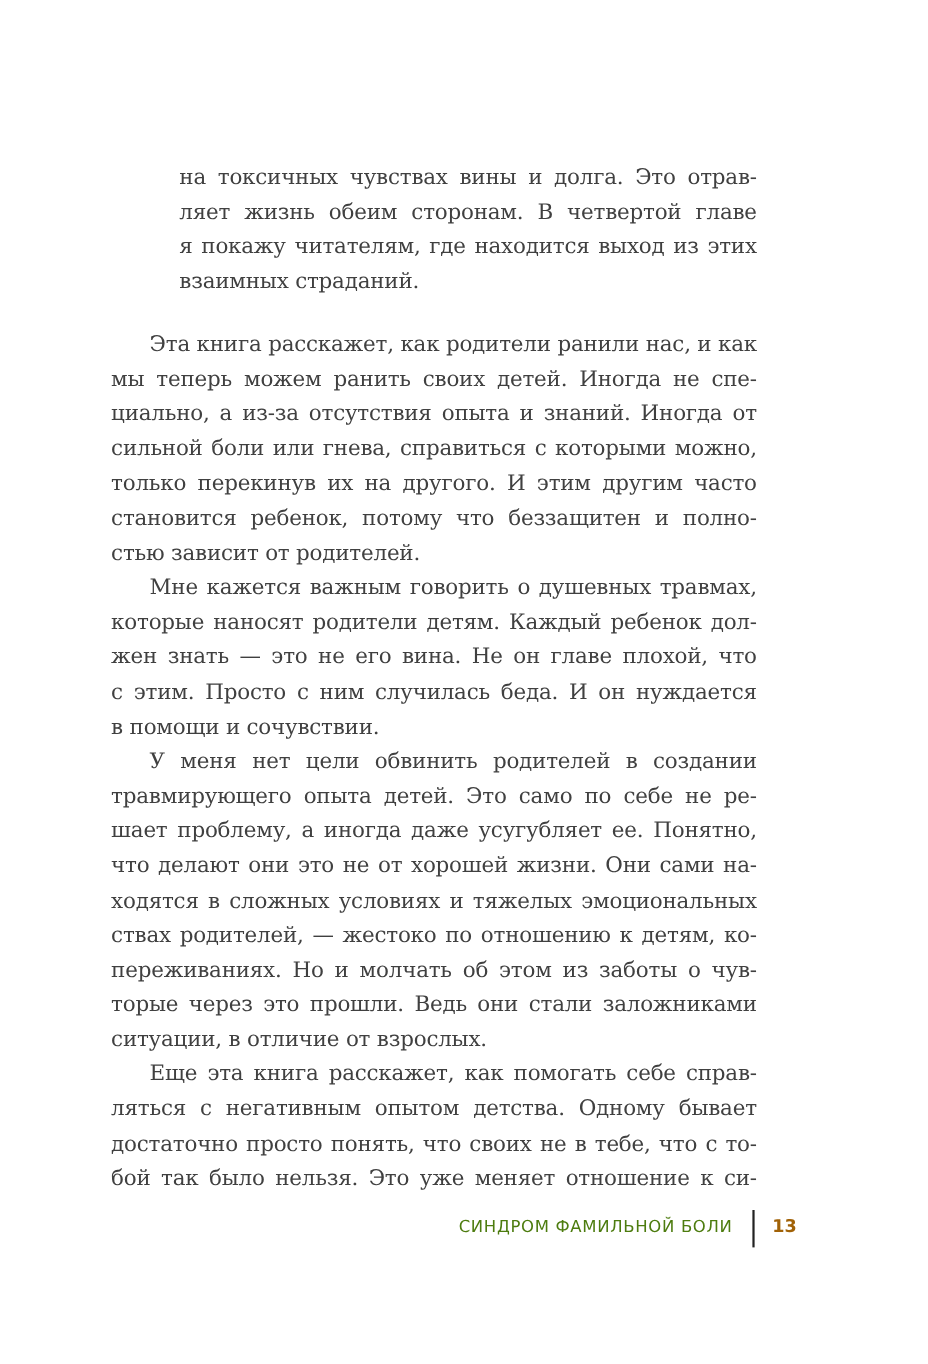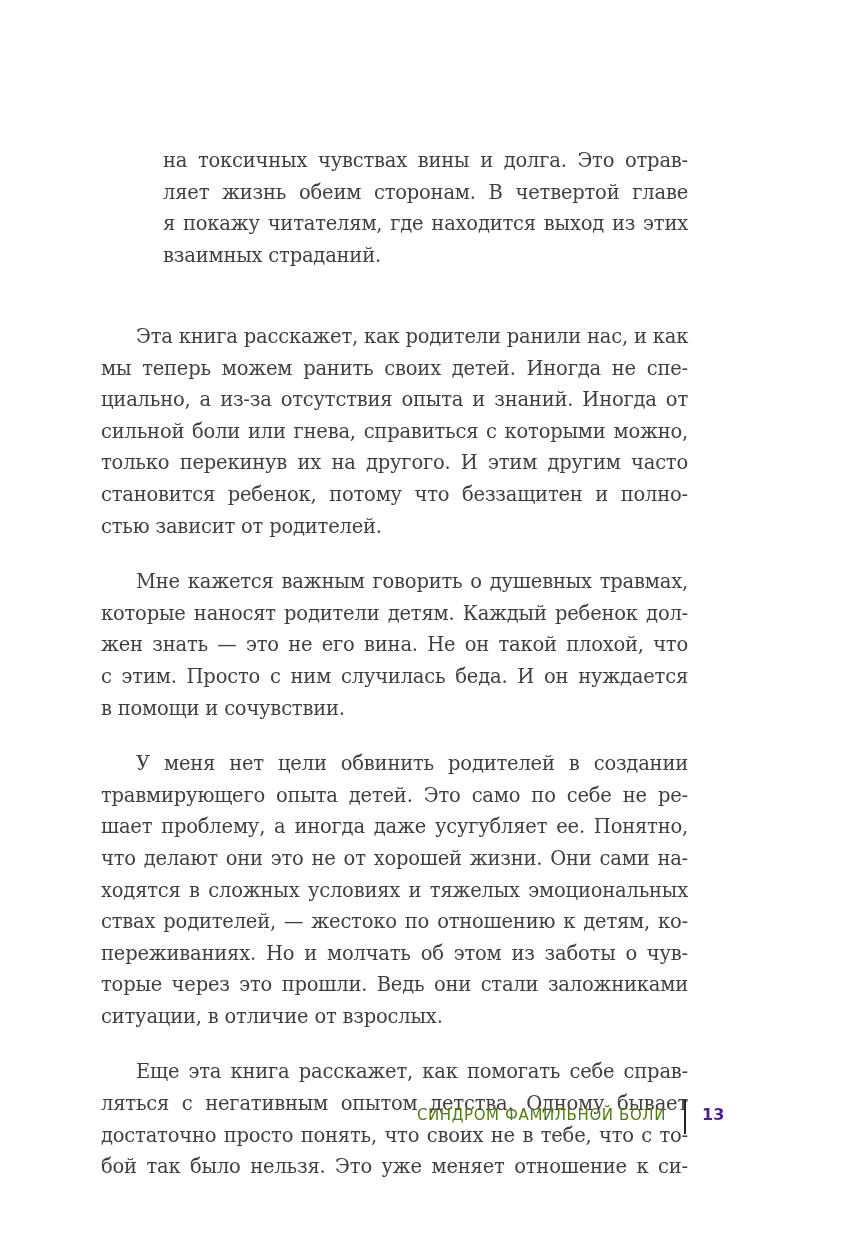--- a/index.html
+++ b/index.html
@@ -10,32 +10,32 @@
     font-size: 19.5px;
     color: #404040;
     line-height: 31.6px;
     letter-spacing: -0.2px;
   }
   .line { display: block; white-space: nowrap; text-align: justify; text-align-last: justify; height: 31.6px; }
   .line.last { text-align-last: left; }
   .quote { position: absolute; left: 163px; top: 145px; width: 525px; }
   .body { position: absolute; left: 101px; top: 297px; width: 587px; }
   .para { margin: 0; }
-  .para .line.first { padding-left: 35px; box-sizing: border-box; margin-top: 24px; }
+  .para .line.first { padding-left: 35px; box-sizing: border-box; }
   .footer { position: absolute; top: 1100px; left: 0; width: 844px; height: 34px; }
   .running-title {
     position: absolute; right: 178px; top: 6px;
     font-family: "DejaVu Sans", "Liberation Sans", sans-serif;
     font-size: 15px; letter-spacing: 0.6px; color: #4d7c0f;
   }
   .footer-rule { position: absolute; left: 684px; top: 0; width: 2px; height: 34px; background: #222; }
   .page-number {
     position: absolute; left: 702px; top: 5px;
     font-family: "DejaVu Sans", "Liberation Sans", sans-serif;
-    font-weight: bold; font-size: 16px; color: #4c1d95;
+    font-weight: bold; font-size: 16px; color: #a16207;
   }
 </style>
 </head>
 <body>
 
 <div class="page">
 
   <div class="quote text">
     <span class="line">на токсичных чувствах вины и долга. Это отрав-</span>
     <span class="line">ляет жизнь обеим сторонам. В четвертой главе</span>
@@ -49,21 +49,21 @@
       <span class="line">мы теперь можем ранить своих детей. Иногда не спе-</span>
       <span class="line">циально, а из-за отсутствия опыта и знаний. Иногда от</span>
       <span class="line">сильной боли или гнева, справиться с которыми можно,</span>
       <span class="line">только перекинув их на другого. И этим другим часто</span>
       <span class="line">становится ребенок, потому что беззащитен и полно-</span>
       <span class="line last">стью зависит от родителей.</span>
     </div>
     <div class="para">
       <span class="line first">Мне кажется важным говорить о душевных травмах,</span>
       <span class="line">которые наносят родители детям. Каждый ребенок дол-</span>
-      <span class="line">жен знать — это не его вина. Не он такой плохой, что</span>
+      <span class="line">жен знать — это не его вина. Не он главе плохой, что</span>
       <span class="line">с этим. Просто с ним случилась беда. И он нуждается</span>
       <span class="line last">в помощи и сочувствии.</span>
     </div>
     <div class="para">
       <span class="line first">У меня нет цели обвинить родителей в создании</span>
       <span class="line">травмирующего опыта детей. Это само по себе не ре-</span>
       <span class="line">шает проблему, а иногда даже усугубляет ее. Понятно,</span>
       <span class="line">что делают они это не от хорошей жизни. Они сами на-</span>
       <span class="line">ходятся в сложных условиях и тяжелых эмоциональных</span>
       <span class="line">ствах родителей, — жестоко по отношению к детям, ко-</span>

